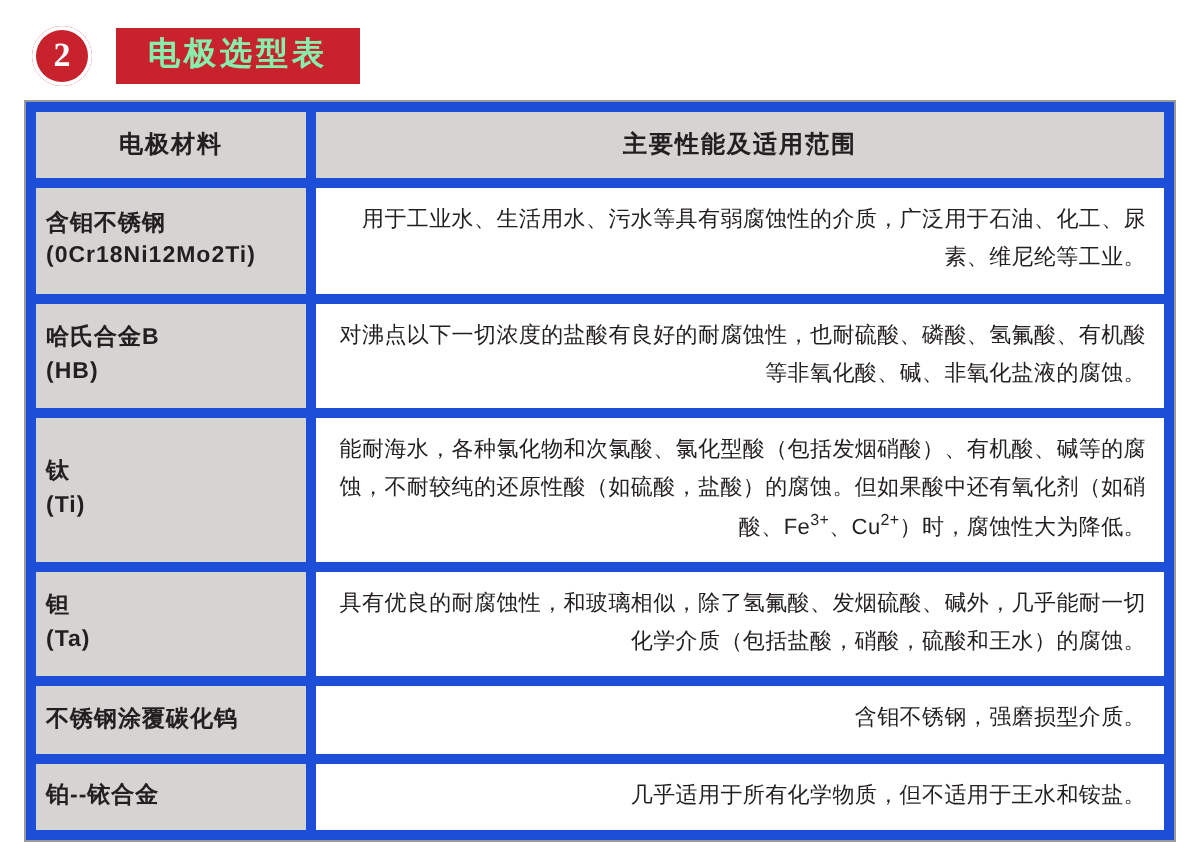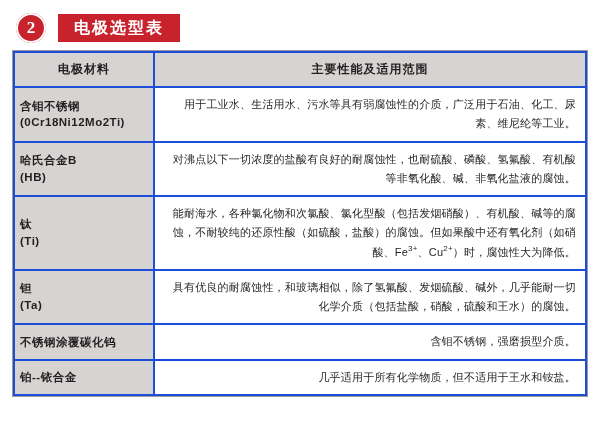--- a/index.html
+++ b/index.html
@@ -41,21 +41,21 @@
     display: flex;
     align-items: center;
     justify-content: center;
     box-shadow: 0 0 0 2px #ffffff inset;
     flex: 0 0 auto;
     font-family: "Liberation Serif", "DejaVu Serif", serif;
   }
   .title-plate {
     margin-left: 12px;
     background: #c8232c;
-    color: #ffffff;
+    color: #86efac;
     font-size: 16px;
     font-weight: bold;
     letter-spacing: 2px;
     padding: 5px 16px 6px 16px;
     line-height: 1.1;
     flex: 0 0 auto;
   }
 
   
   .table-wrap {
@@ -63,21 +63,21 @@
     border: 1px solid #9a9a9a;
     box-sizing: border-box;
   }
   table.spec {
     width: 100%;
     border-collapse: collapse;
     table-layout: fixed;
     font-size: 11px;
   }
   table.spec th, table.spec td {
-    border: 2px solid #1d4ed8;
+    border: 5px solid #1d4ed8;
     vertical-align: middle;
     box-sizing: border-box;
   }
   table.spec thead th {
     background: #d6d4d2;
     font-size: 12px;
     font-weight: bold;
     text-align: center;
     padding: 8px 4px;
     letter-spacing: 1px;

